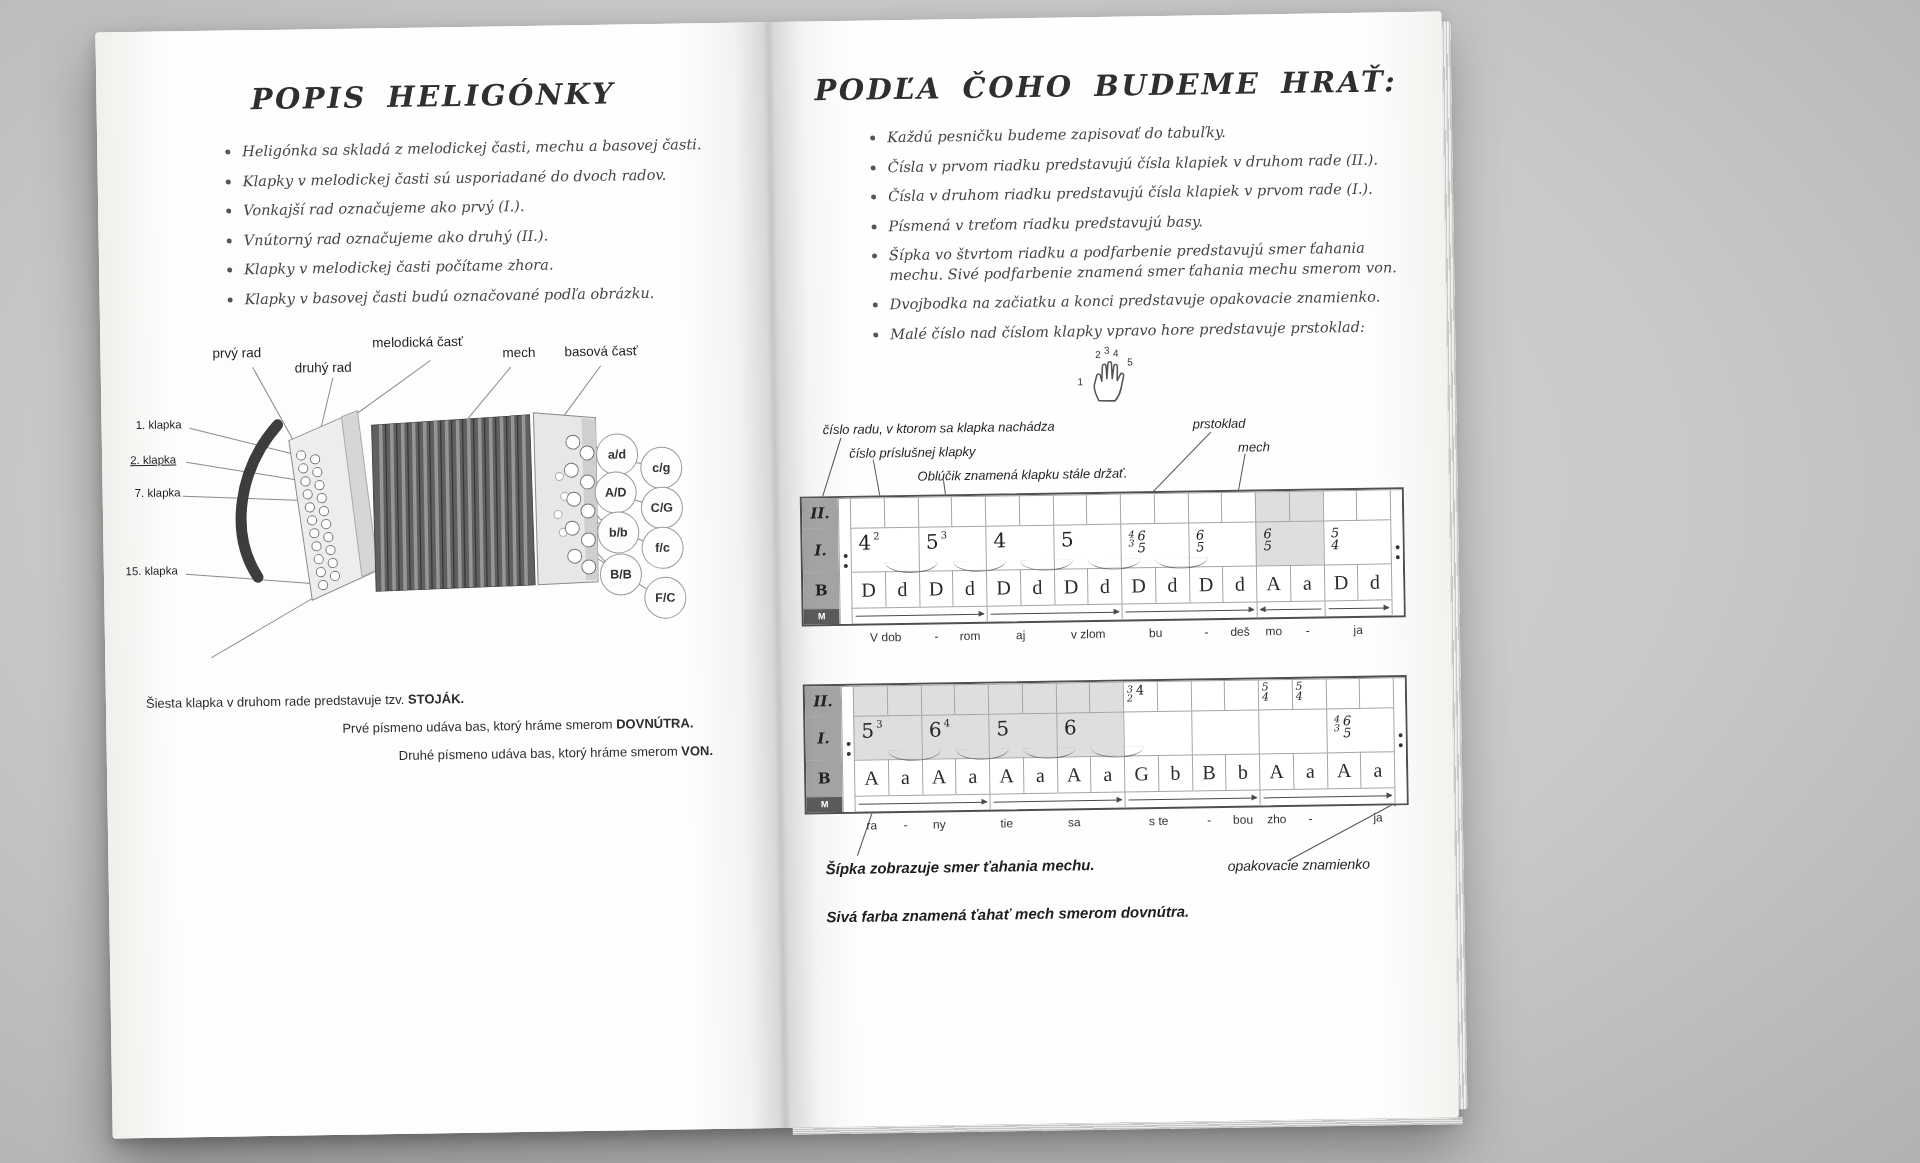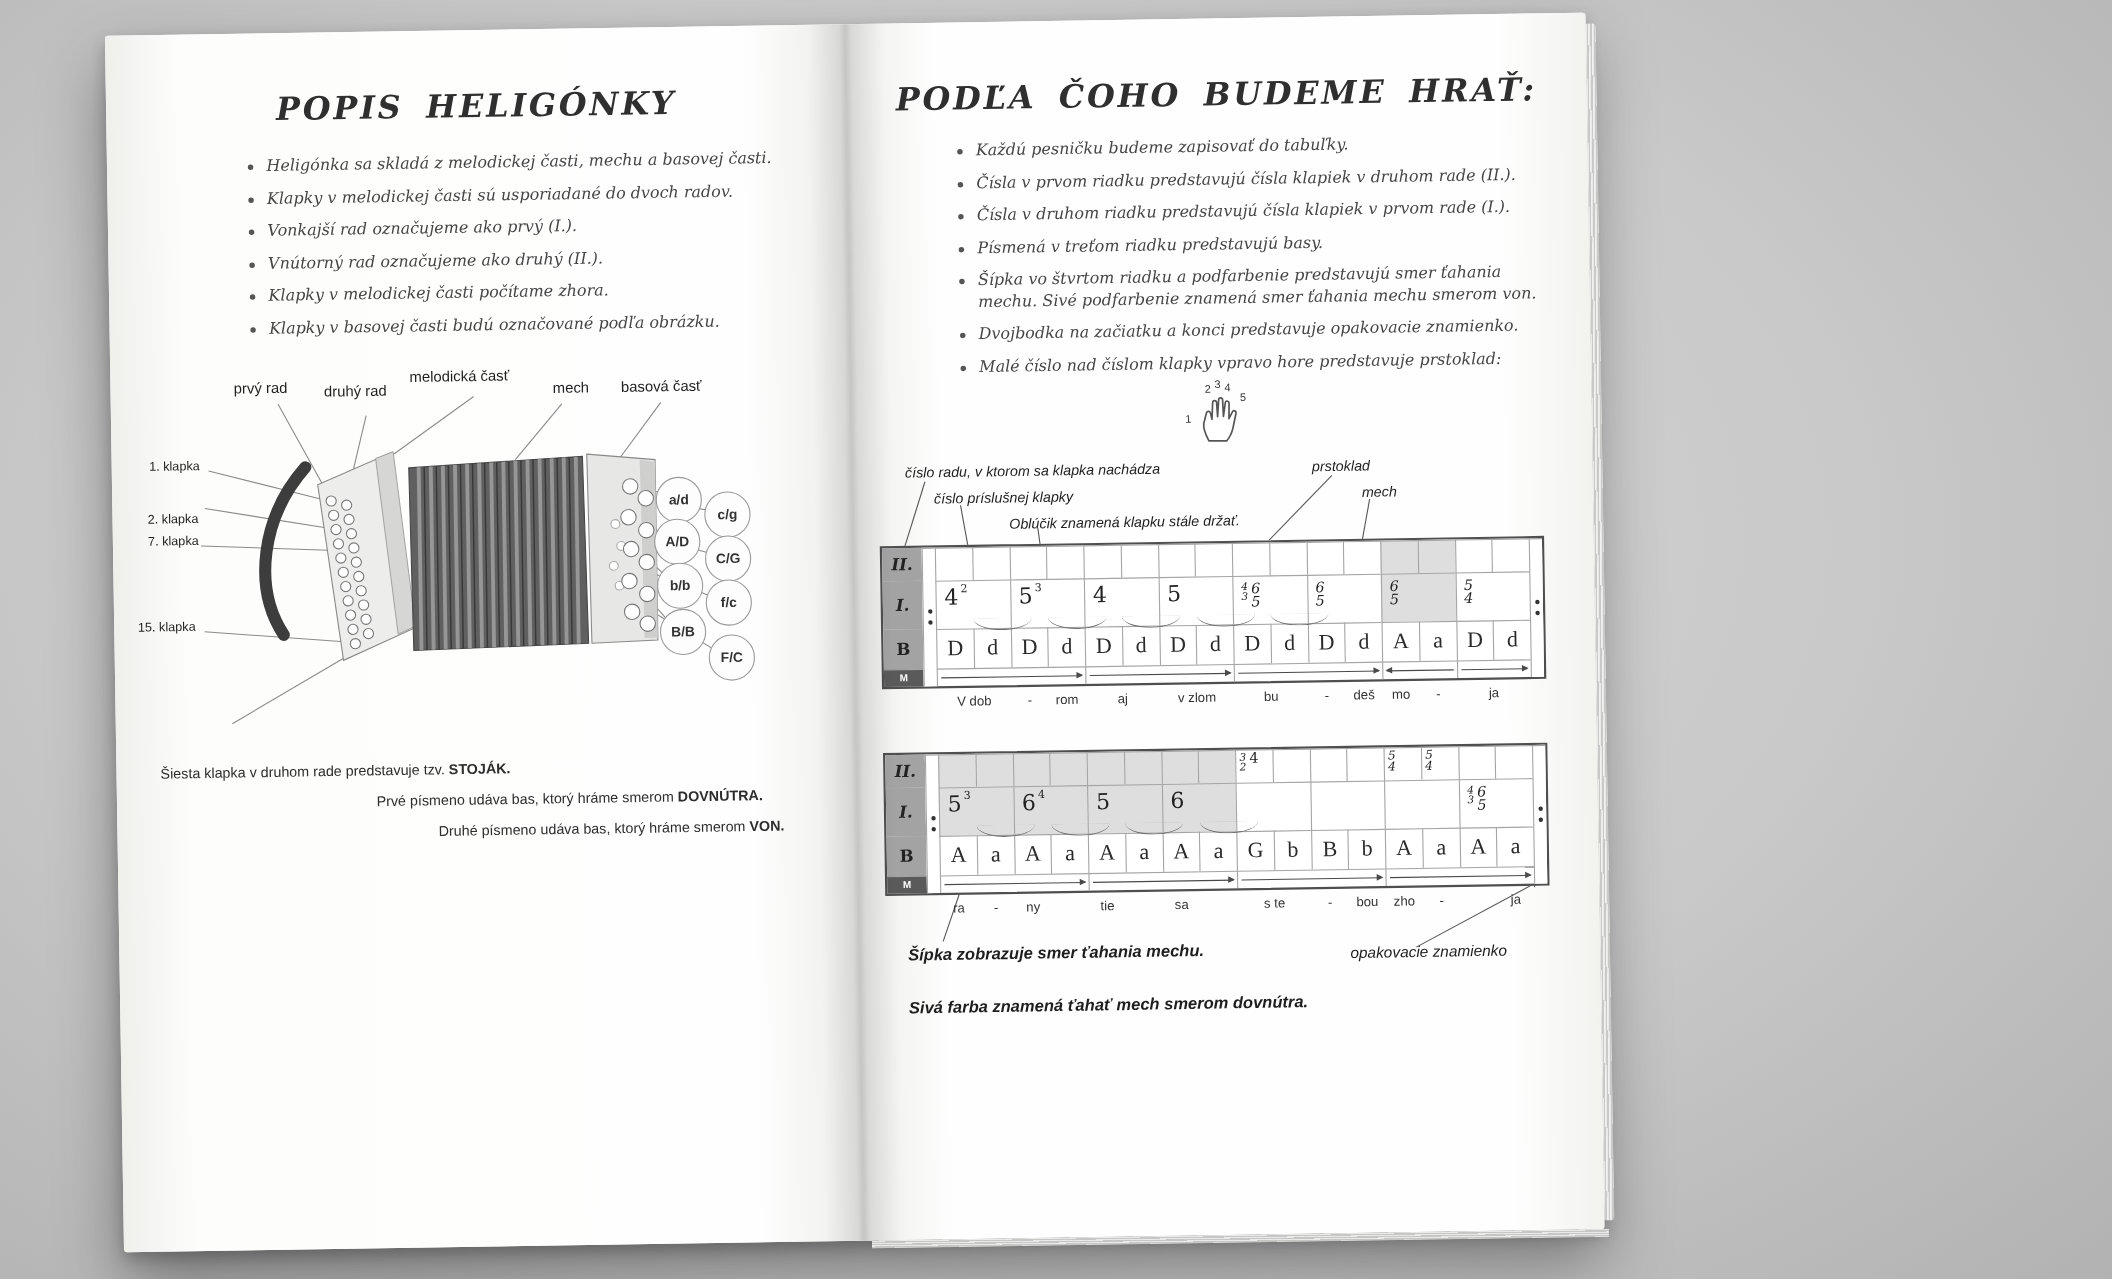--- a/index.html
+++ b/index.html
@@ -37,26 +37,26 @@
   .bullets li{position:relative;margin:10px 0;padding-left:19px;line-height:1.35;}
   .bullets .dot{position:absolute;left:2px;top:7px;width:5px;height:5px;border-radius:50%;background:#555;}
   .rp-bullets{margin:22px 46px 0 98px;}
 
   
   .diagram{position:relative;height:345px;margin:28px 4px 0 6px;}
   .acc-svg{position:absolute;left:66px;top:24px;}
   .dlabel{position:absolute;font-size:13.5px;color:#1f1f1f;white-space:nowrap;}
   .dlabel.small{font-size:11.5px;}
   .lab-prvy{left:106px;top:8px;}
-  .lab-druhy{left:188px;top:12px;}
+  .lab-druhy{left:188px;top:24px;}
   .lab-melod{left:266px;top:0px;}
   .lab-mech{left:396px;top:12px;}
   .lab-bas{left:458px;top:12px;}
   .lab-k1{left:28px;top:80px;width:54px;text-align:left;}
-  .lab-k2{left:22px;top:128px;width:54px;text-align:center;}
+  .lab-k2{left:22px;top:115px;width:54px;text-align:left;text-decoration:underline;}
   .lab-k3{left:18px;top:148px;width:54px;text-align:right;}
   .lab-k11{left:8px;top:226px;width:60px;text-align:right;}
   .bcirc{position:absolute;width:40px;height:40px;border:1.4px solid #9a9a9a;border-radius:50%;
     background:#fdfdfd;display:flex;align-items:center;justify-content:center;
     font-size:12.5px;font-weight:bold;color:#333;}
   .bc0{left:488px;top:102px;} .bc1{left:532px;top:116px;}
   .bc2{left:486px;top:140px;} .bc3{left:532px;top:156px;}
   .bc4{left:488px;top:180px;} .bc5{left:532px;top:196px;}
   .bc6{left:490px;top:222px;} .bc7{left:534px;top:246px;}
 

